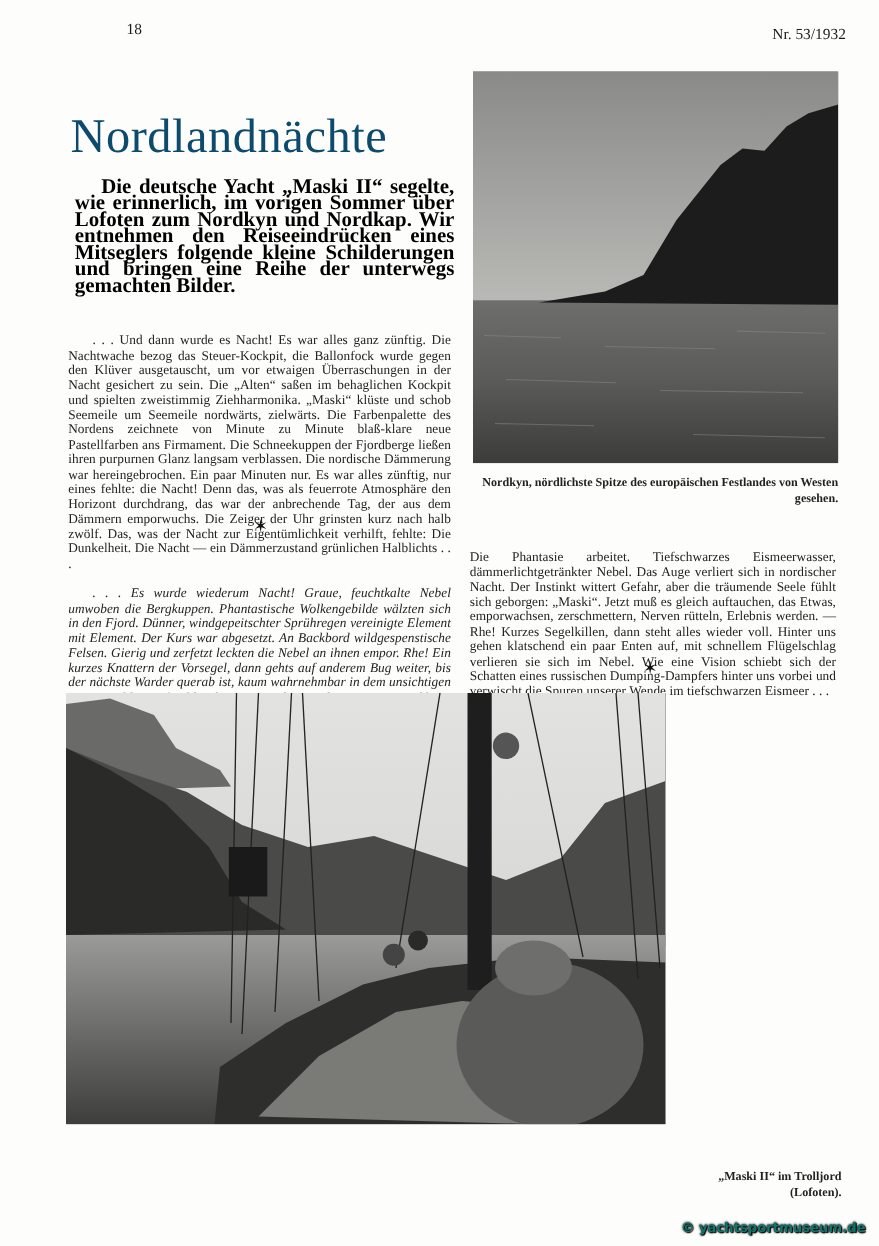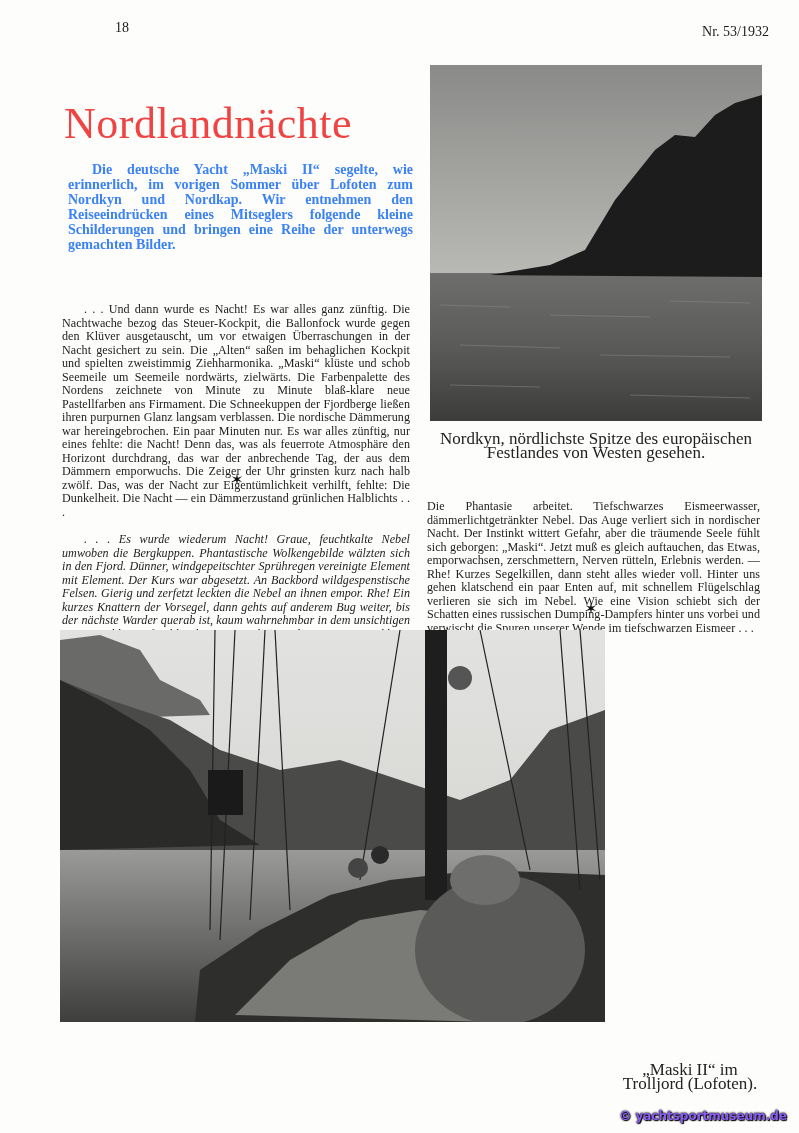--- a/index.html
+++ b/index.html
@@ -6,50 +6,50 @@
   body {
     width: 799px; height: 1133px; position: relative; overflow: hidden;
     background: #fdfdfb; color: #1a1a1a;
     font-family: "Liberation Serif", "DejaVu Serif", serif;
   }
   .abs { position: absolute; }
   .page-no { left: 67px; top: 20px; font-size: 14px; margin-left: 48px; }
   .issue { right: 30px; top: 24px; font-size: 14px; }
   .title {
     left: 64px; top: 98px; font-size: 44px; letter-spacing: 0.5px;
-    font-family: "Liberation Serif", "DejaVu Serif", serif; color: #ef4444;
+    font-family: "Liberation Serif", "DejaVu Serif", serif; color: #0c4a6e;
   }
   .intro {
-    left: 68px; top: 162px; width: 345px; font-size: 14px; line-height: 15px;
-    text-align: justify; font-weight: bold; color: #3b82f6; text-indent: 24px;
+    left: 68px; top: 162px; width: 345px; font-size: 19px; line-height: 15px;
+    text-align: justify; font-weight: bold; color: #000000; text-indent: 24px;
   }
   .col {
     font-family: "Liberation Serif", "DejaVu Serif", serif;
     font-size: 12.1px; line-height: 13.5px; text-align: justify; color: #222;
     letter-spacing: 0.05px;
     margin-top: 29px;
   }
   .col p { margin: 0; text-indent: 22px; hyphens: auto; }
   .left-col-1 { left: 62px; top: 274px; width: 348px; }
   .left-col-2 { left: 62px; top: 504px; width: 348px; font-style: italic; }
   .right-col { left: 427px; top: 471px; width: 333px; }
   .star { font-size: 16px; color: #111; text-align: center; line-height: 16px; }
   .star-1 { left: 222px; top: 472px; width: 30px; }
   .star-2 { left: 576px; top: 601px; width: 30px; }
   .photo { background: #555; overflow: hidden; }
   .photo-1 { left: 430px; top: 65px; width: 332px; height: 356px; }
   .photo-2 { left: 60px; top: 630px; width: 545px; height: 392px; }
   .caption {
-    font-size: 17px; line-height: 14px; text-align: center; color: #222;
-    font-family: "Liberation Serif", "DejaVu Serif", serif; font-weight: normal;
+    font-size: 11px; line-height: 14px; text-align: right; color: #222;
+    font-family: "Liberation Serif", "DejaVu Serif", serif; font-weight: bold;
   }
   .caption-1 { left: 430px; top: 432px; width: 332px; }
   .caption-2 { left: 615px; top: 1063px; width: 150px; }
   .watermark {
-    right: 12px; bottom: 10px; font-size: 12px; color: #8b5cf6;
+    right: 12px; bottom: 10px; font-size: 12px; color: #0f766e;
     font-family: "DejaVu Sans", sans-serif; font-weight: bold;
     text-shadow: 0 0 2px #000, 0 0 2px #000, 1px 1px 1px #000;
   }
   svg { display: block; }
 </style>
 </head>
 <body>
 
 <div class="abs page-no">18</div>
 <div class="abs issue">Nr. 53/1932</div>

